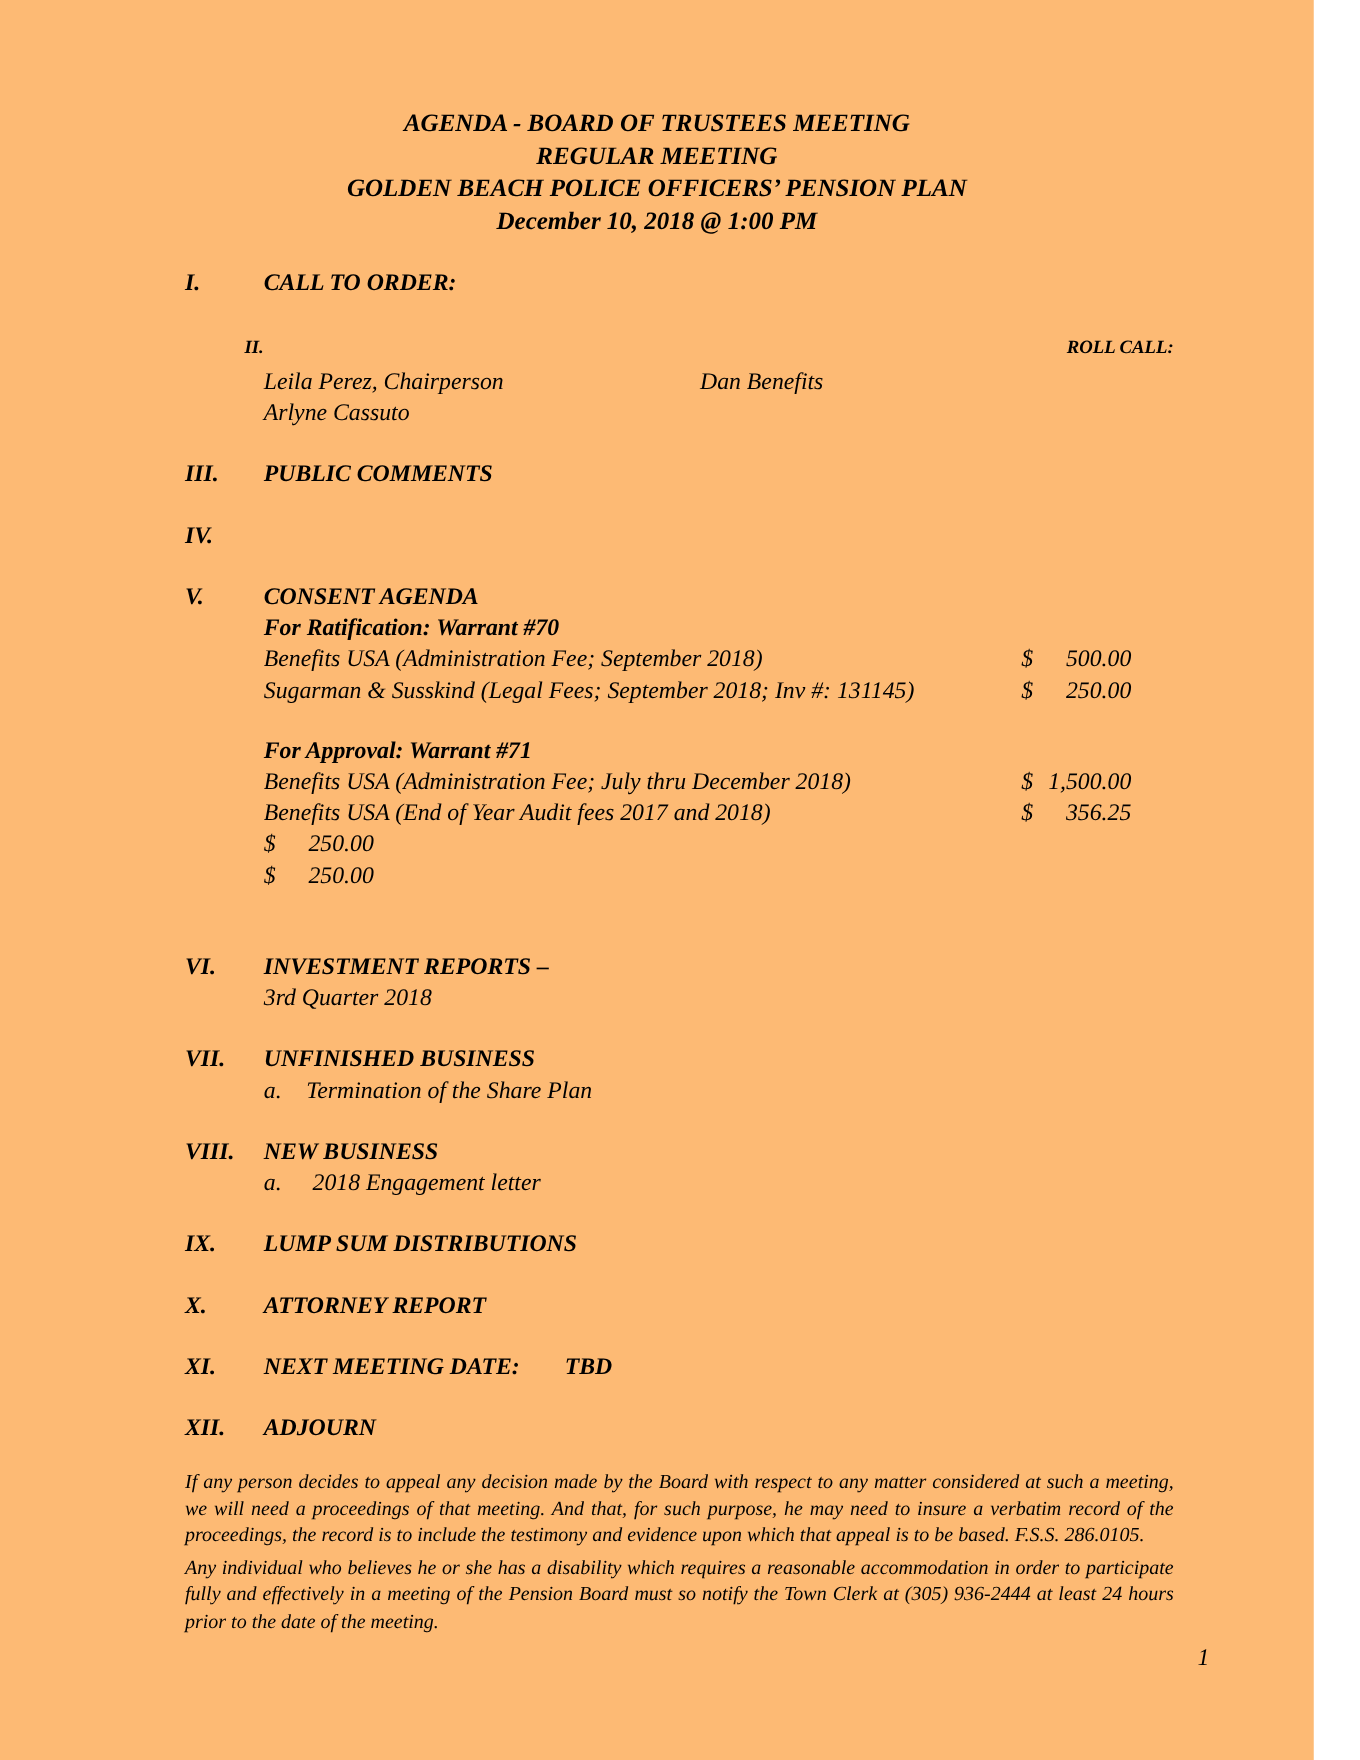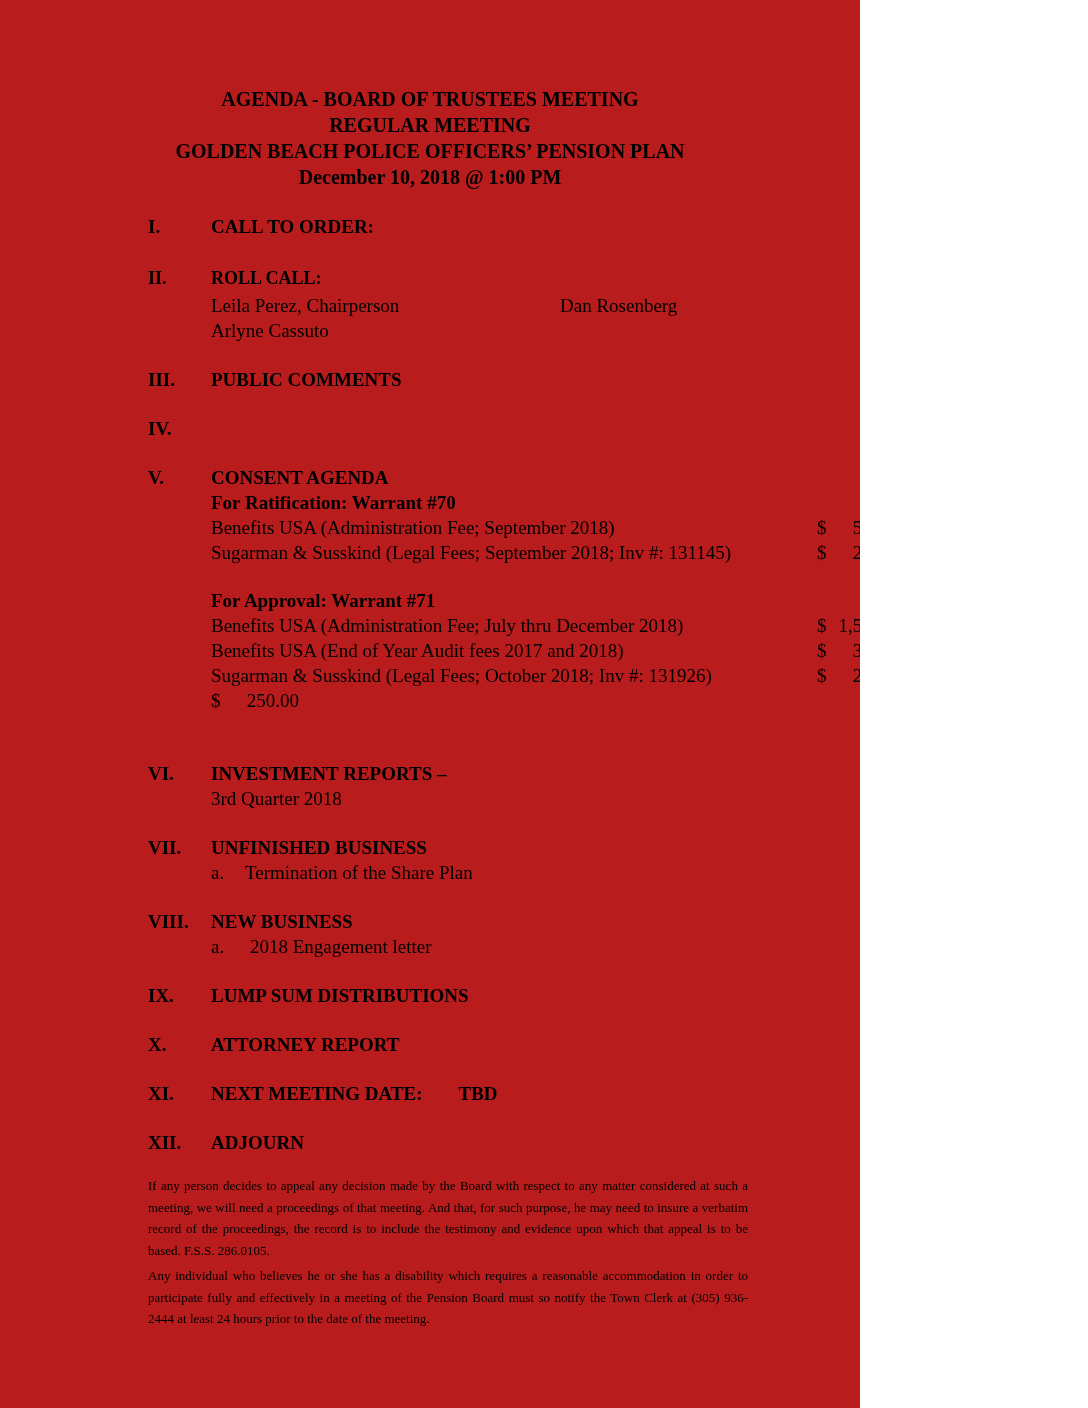--- a/index.html
+++ b/index.html
@@ -4,60 +4,61 @@
 <style>
   * { margin: 0; padding: 0; box-sizing: border-box; }
   html, body { background: #ffffff; }
   body {
     width: 1088px;
     height: 1408px;
     font-family: "Liberation Serif", "DejaVu Serif", serif;
   }
   .page {
     position: relative;
-    width: 860px;
+    width: 1051px;
     height: 1408px;
-    background: #b91c1c;
+    background: #fdba74;
     color: #000000;
     overflow: hidden;
+    font-style: italic;
   }
   .title-block {
     padding-top: 86px;
     text-align: center;
     font-weight: bold;
     font-size: 20px;
     line-height: 26px;
   }
   .body-block {
     margin: 24px 112px 0 148px;
     font-size: 19px;
     line-height: 25px;
   }
   .item { display: flex; margin-top: 24px; }
   .item.first { margin-top: 0; }
   .item.gap-xl { margin-top: 48px; justify-content: space-between; }
   .numeral { width: 63px; flex-shrink: 0; font-weight: bold; }
   .content { flex: 1; }
   .heading { font-weight: bold; }
-  .large { font-size: 18px; line-height: 30px; }
+  .large { font-size: 15px; line-height: 30px; text-align: right; }
   .roll-columns { display: flex; }
   .roll-col-1 { width: 349px; flex-shrink: 0; }
   .fee-list { width: 694px; }
   .fee-row { display: flex; }
   .fee-label { flex: 1; }
   .fee-amt { width: 88px; flex-shrink: 0; display: flex; }
   .fee-amt .num { flex: 1; text-align: right; }
   .approval-heading { margin-top: 23px; }
   .sub-item { display: flex; }
   .sub-marker-1 { width: 34px; flex-shrink: 0; }
   .sub-marker-2 { width: 39px; flex-shrink: 0; }
   .nm-value { margin-left: 36px; font-weight: bold; }
   .footer-block {
     margin: 20px 112px 0 148px;
-    font-size: 13px;
+    font-size: 16px;
     line-height: 21.5px;
     text-align: justify;
   }
   .footer-block p + p { margin-top: 4px; }
   .page-number {
     position: absolute;
     top: 1316px;
     left: 958px;
     font-size: 19px;
   }
@@ -86,21 +87,21 @@
     <div class="item">
       <div class="numeral large">II.</div>
       <div class="content">
         <div class="heading large">ROLL CALL:</div>
         <div class="roll-columns">
           <div class="roll-col-1">
             <div>Leila Perez, Chairperson</div>
             <div>Arlyne Cassuto</div>
           </div>
           <div class="roll-col-2">
-            <div>Dan Rosenberg</div>
+            <div>Dan Benefits</div>
           </div>
         </div>
       </div>
     </div>
 
     <div class="item">
       <div class="numeral">III.</div>
       <div class="content">
         <div class="heading">PUBLIC COMMENTS</div>
       </div>
@@ -145,21 +146,20 @@
               </div>
           </div>
           <div class="fee-row">
             <div class="fee-label">Benefits USA (End of Year Audit fees 2017 and 2018)</div>
             <div class="fee-amt">
                 <span class="cur">$</span>
                 <span class="num">356.25</span>
               </div>
           </div>
           <div class="fee-row">
-            <div class="fee-label">Sugarman &amp; Susskind (Legal Fees; October 2018; Inv #: 131926)</div>
             <div class="fee-amt">
                 <span class="cur">$</span>
                 <span class="num">250.00</span>
               </div>
           </div>
           <div class="fee-row">
             <div class="fee-amt">
                 <span class="cur">$</span>
                 <span class="num">250.00</span>
               </div>

